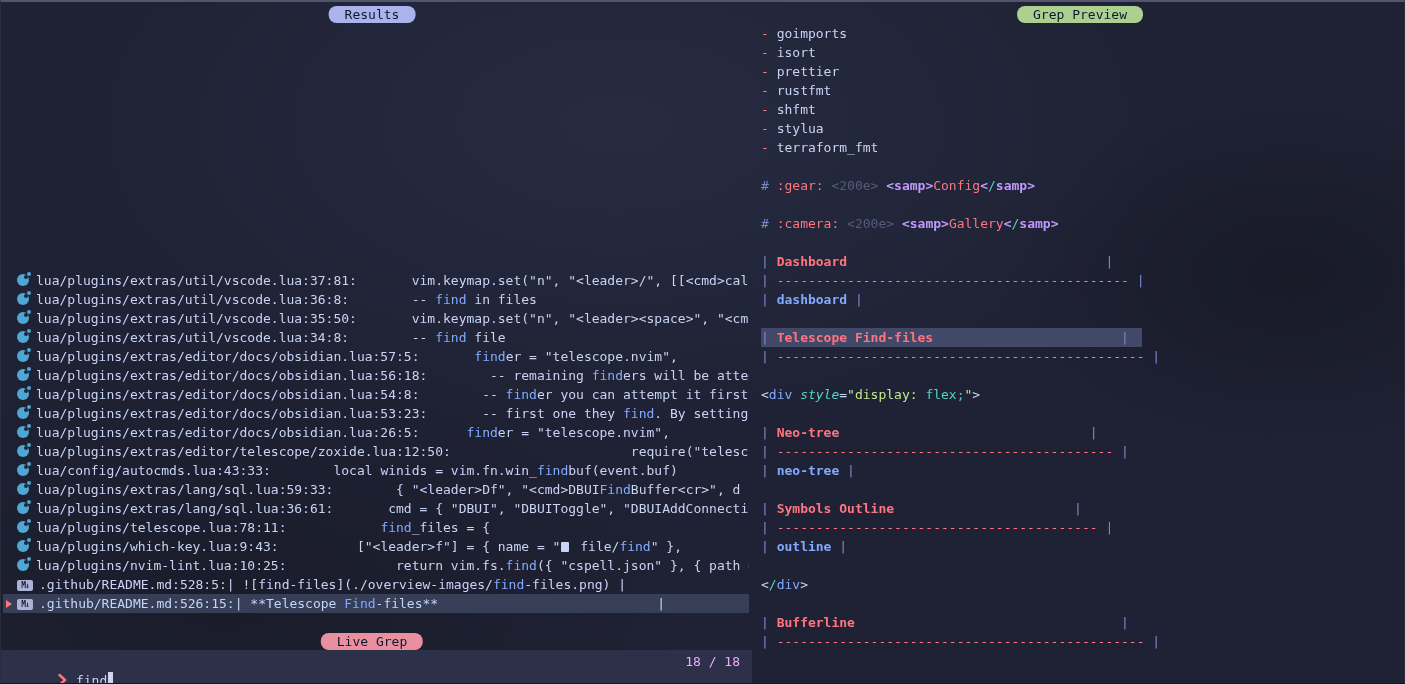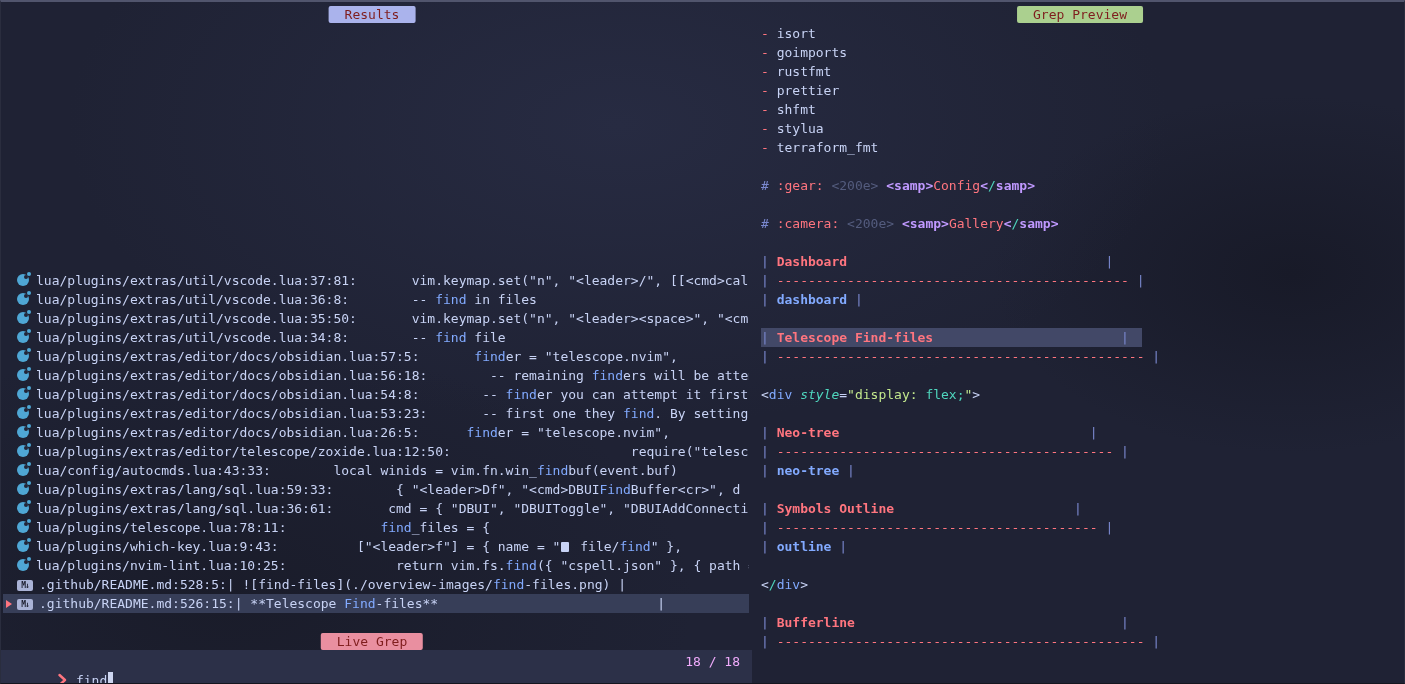--- a/index.html
+++ b/index.html
@@ -9,22 +9,22 @@
     color:#c8d3f5;
     background:
       radial-gradient(ellipse 760px 420px at 16% 88%, #1a1c2a 0%, rgba(26,28,42,0) 62%),
       radial-gradient(ellipse 950px 520px at 44% 18%, #272b42 0%, rgba(39,43,66,0) 58%),
       radial-gradient(ellipse 500px 300px at 92% 40%, #181a28 0%, rgba(24,26,40,0) 60%),
       #1f2234;
     border-top:2px solid #51556d;border-left:1px solid #2a2d3e;border-right:1px solid #2a2d3e;border-bottom:1px solid #15161f;
   }
   .float-title{
     position:absolute;transform:translateX(-50%);
-    height:17px;line-height:17px;padding:0 16px;border-radius:2px;
-    color:#7f1d1d;font-size:13px;z-index:5;white-space:pre;
+    height:17px;line-height:17px;padding:0 16px;border-radius:8px;
+    color:#0f172a;font-size:13px;z-index:5;white-space:pre;
   }
   .results-title{top:4px;left:371px;background:#aab3ec;}
   .livegrep-title{top:631px;left:371px;background:#e98fa0;}
   .preview-title{top:4px;left:1079px;background:#abd08f;}
 
   
   #results-list{position:absolute;left:2px;top:269px;width:746px;}
   .rrow{height:19px;line-height:19px;white-space:pre;overflow:hidden;}
   .rrow.sel{background:#373e58;}
   .caretcell{display:inline-block;width:14px;height:19px;vertical-align:top;}
@@ -99,24 +99,24 @@
       <svg class="chev" width="9" height="14" viewBox="0 0 9 14">
           <path d="M1.5 2 L7 7 L1.5 12" fill="none" stroke="#ff757f" stroke-width="2.4" stroke-linecap="round" stroke-linejoin="round"></path>
         </svg><span>find</span><span class="cursor"></span>
     </div>
     <span class="counter">18 / 18</span>
   </div>
   <span class="float-title livegrep-title">Live Grep</span>
 
   <span class="float-title preview-title">Grep Preview</span>
   <div id="preview-lines">
+      <div class="pline"><span class="sg-red">- </span><span class="sg-fg">goimports</span></div>
       <div class="pline"><span class="sg-red">- </span><span class="sg-fg">isort</span></div>
-      <div class="pline"><span class="sg-red">- </span><span class="sg-fg">goimports</span></div>
+      <div class="pline"><span class="sg-red">- </span><span class="sg-fg">prettier</span></div>
       <div class="pline"><span class="sg-red">- </span><span class="sg-fg">rustfmt</span></div>
-      <div class="pline"><span class="sg-red">- </span><span class="sg-fg">prettier</span></div>
       <div class="pline"><span class="sg-red">- </span><span class="sg-fg">shfmt</span></div>
       <div class="pline"><span class="sg-red">- </span><span class="sg-fg">stylua</span></div>
       <div class="pline"><span class="sg-red">- </span><span class="sg-fg">terraform_fmt</span></div>
       <div class="pline"></div>
       <div class="pline"><span class="sg-slate"># </span><span class="sg-red">:gear: </span><span class="sg-gray">&lt;200e&gt; </span><span class="sg-purpleb">&lt;samp&gt;</span><span class="sg-red">Config</span><span class="sg-purpleb">&lt;</span><span class="sg-teal">/</span><span class="sg-purpleb">samp&gt;</span></div>
       <div class="pline"></div>
       <div class="pline"><span class="sg-slate"># </span><span class="sg-red">:camera: </span><span class="sg-gray">&lt;200e&gt; </span><span class="sg-purpleb">&lt;samp&gt;</span><span class="sg-red">Gallery</span><span class="sg-purpleb">&lt;</span><span class="sg-teal">/</span><span class="sg-purpleb">samp&gt;</span></div>
       <div class="pline"></div>
       <div class="pline"><span class="sg-pipe">| </span><span class="sg-redb">Dashboard</span><span class="sg-fg">                                 </span><span class="sg-pipe">|</span></div>
       <div class="pline"><span class="sg-pipe">| </span><span class="sg-red">---------------------------------------------</span><span class="sg-pipe"> |</span></div>

